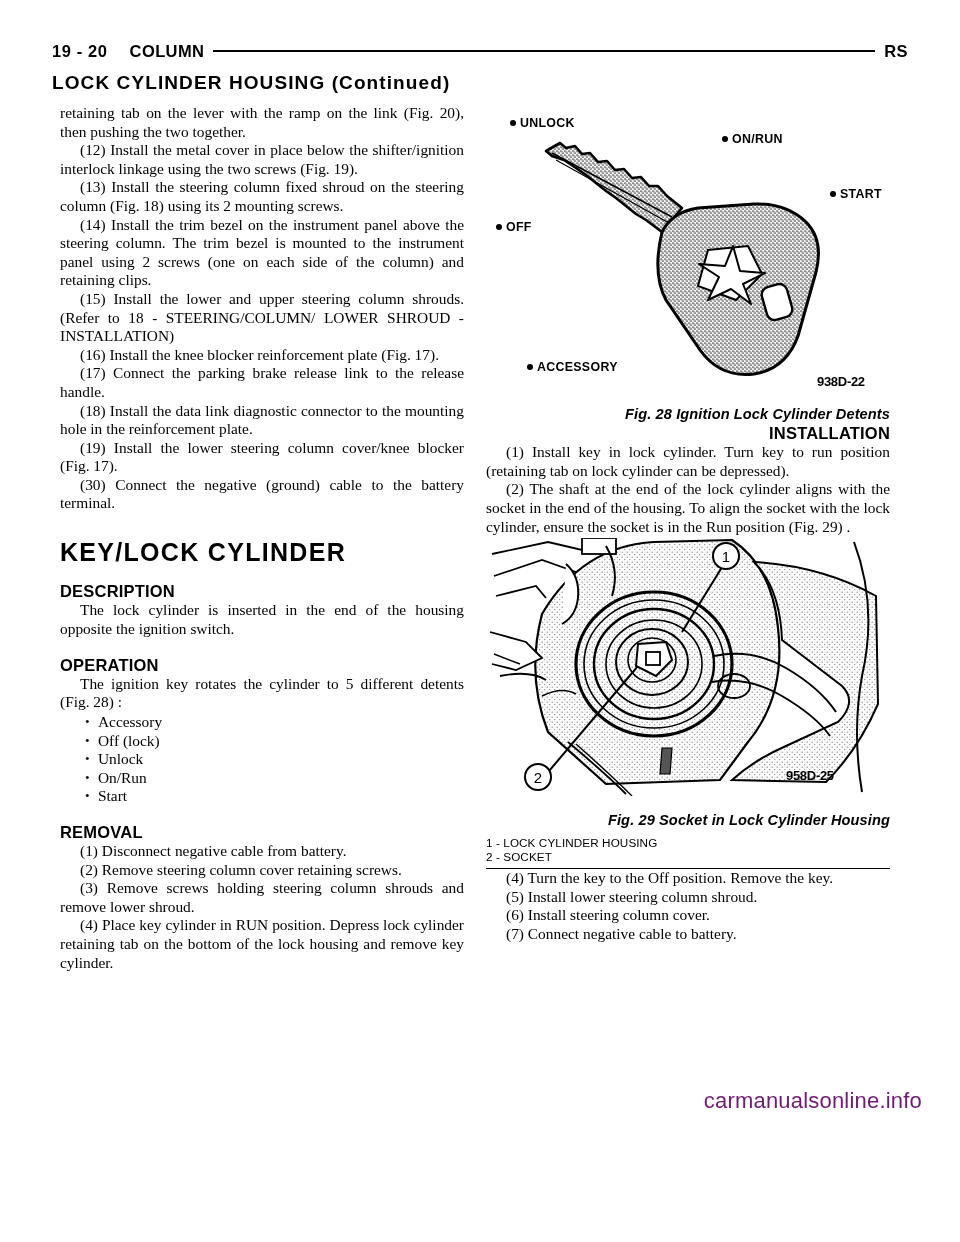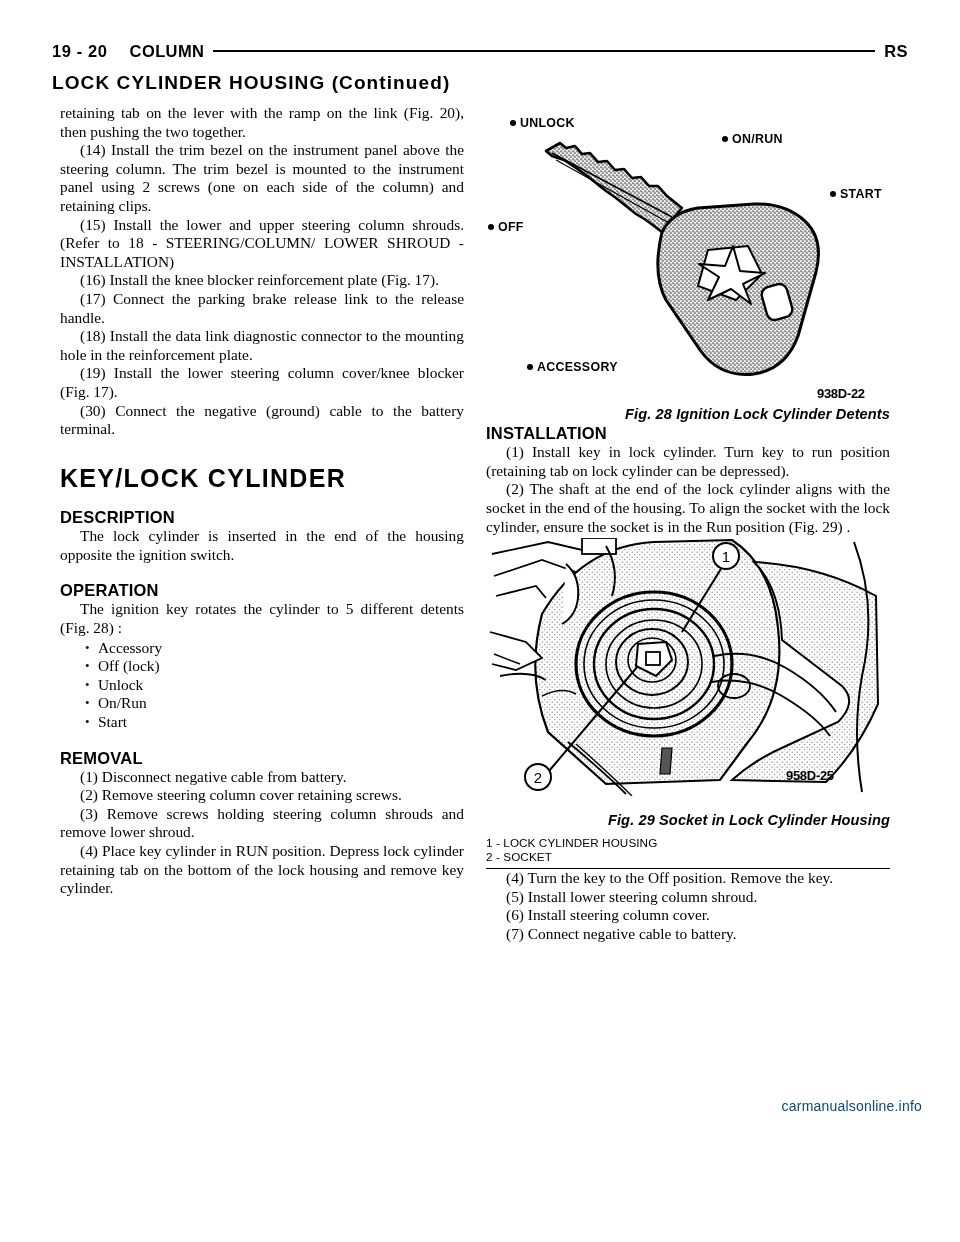--- a/index.html
+++ b/index.html
@@ -66,21 +66,21 @@
     line-height:1.05;
   }
   h2.minor{
     font-family:"Liberation Sans", sans-serif;
     font-weight:bold;
     font-size:16.5px;
     letter-spacing:.2px;
     margin:17px 0 1px 0;
     line-height:1.1;
   }
-  h2.minor.tight{margin-top:2px;}
+  h2.minor.tight{margin-top:2px;text-align:right;}
 
   ul.bullets{
     margin:1px 0 0 0;
     padding:0 0 0 38px;
     list-style:none;
   }
   ul.bullets li{
     font-size:15.4px;line-height:18.6px;position:relative;
   }
   ul.bullets li:before{
@@ -124,39 +124,41 @@
   }
 
   
   .fig29{position:relative;width:404px;height:270px;}
   .fig29 svg{position:absolute;left:0;top:0;}
 
   
   .watermark{
     position:absolute;right:38px;bottom:8px;
     font-family:"Liberation Sans", sans-serif;
-    font-size:14px;color:#0c4a6e;letter-spacing:.2px;
+    font-size:22px;color:#701a75;letter-spacing:.2px;
   }
 </style>
 </head>
 <body>
 
 <div class="page">
 
   <div class="runhead">
     <span class="folio">19 - 20</span>
     <span class="secname">COLUMN</span>
     <span class="rule"></span>
     <span class="mark">RS</span>
   </div>
   <div class="contd">LOCK CYLINDER HOUSING (Continued)</div>
 
   <div class="col col-left">
 
     <p class="body">retaining tab on the lever with the ramp on the link (Fig. 20), then pushing the two together.</p>
+    <p class="body ind">(12) Install the metal cover in place below the shifter/ignition interlock linkage using the two screws (Fig. 19).</p>
+    <p class="body ind">(13) Install the steering column fixed shroud on the steering column (Fig. 18) using its 2 mounting screws.</p>
     <p class="body ind">(14) Install the trim bezel on the instrument panel above the steering column. The trim bezel is mounted to the instrument panel using 2 screws (one on each side of the column) and retaining clips.</p>
     <p class="body ind">(15) Install the lower and upper steering column shrouds. (Refer to 18 - STEERING/COLUMN/ LOWER SHROUD - INSTALLATION)</p>
     <p class="body ind">(16) Install the knee blocker reinforcement plate (Fig. 17).</p>
     <p class="body ind">(17) Connect the parking brake release link to the release handle.</p>
     <p class="body ind">(18) Install the data link diagnostic connector to the mounting hole in the reinforcement plate.</p>
     <p class="body ind">(19) Install the lower steering column cover/knee blocker (Fig. 17).</p>
     <p class="body ind">(30) Connect the negative (ground) cable to the battery terminal.</p>
 
     <h1 class="major">KEY/LOCK CYLINDER</h1>
 
@@ -215,27 +217,27 @@
 
       <div class="detent" style="left:24px;top:12px;">
         <span class="dot"></span><span>UNLOCK</span>
       </div>
       <div class="detent" style="left:236px;top:28px;">
         <span class="dot"></span><span>ON/RUN</span>
       </div>
       <div class="detent" style="left:344px;top:83px;">
         <span class="dot"></span><span>START</span>
       </div>
-      <div class="detent" style="left:2px;top:116px;">
+      <div class="detent" style="left:10px;top:116px;">
         <span class="dot"></span><span>OFF</span>
       </div>
       <div class="detent" style="left:41px;top:256px;">
         <span class="dot"></span><span>ACCESSORY</span>
       </div>
-      <div class="figcode" style="left:331px;top:282px;text-align:center;">938D-22</div>
+      <div class="figcode" style="left:331px;top:270px;text-align:center;">938D-22</div>
     </div>
 
     <p class="figcap">Fig. 28 Ignition Lock Cylinder Detents</p>
 
     <h2 class="minor tight">INSTALLATION</h2>
     <p class="body ind">(1) Install key in lock cylinder. Turn key to run position (retaining tab on lock cylinder can be depressed).</p>
     <p class="body ind">(2) The shaft at the end of the lock cylinder aligns with the socket in the end of the housing. To align the socket with the lock cylinder, ensure the socket is in the Run position (Fig. 29) .</p>
 
     <div class="fig29">
       <svg width="404" height="270" viewBox="0 0 404 270">

